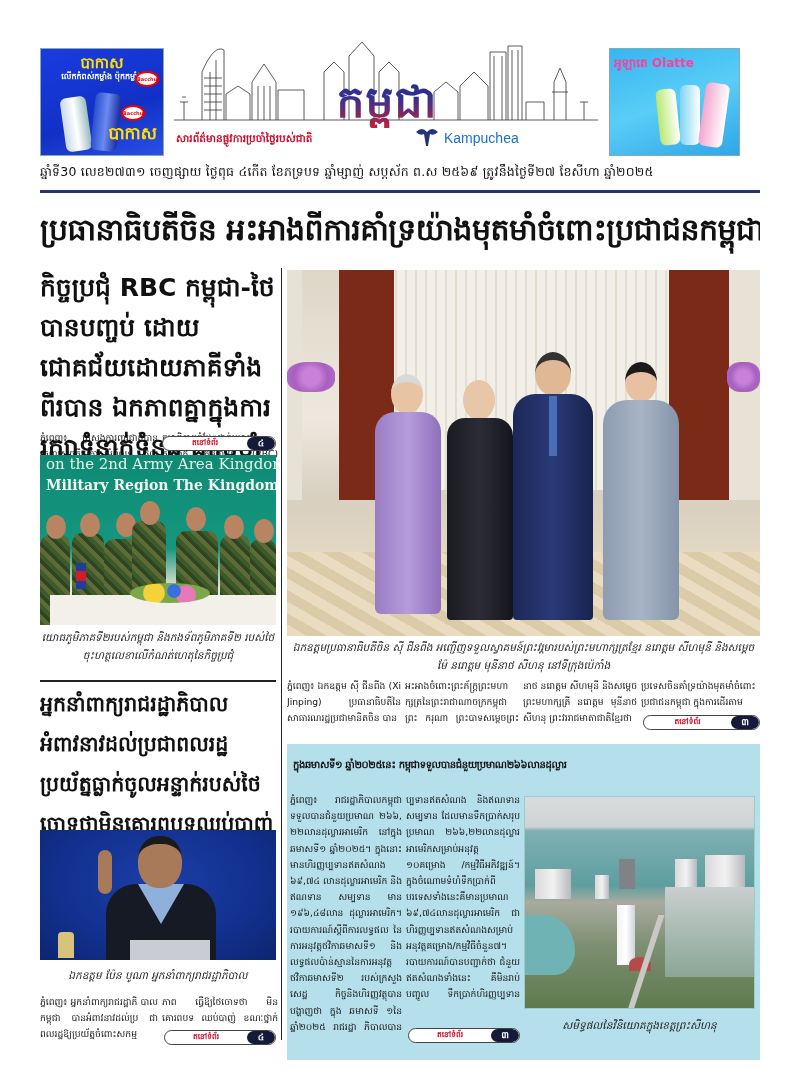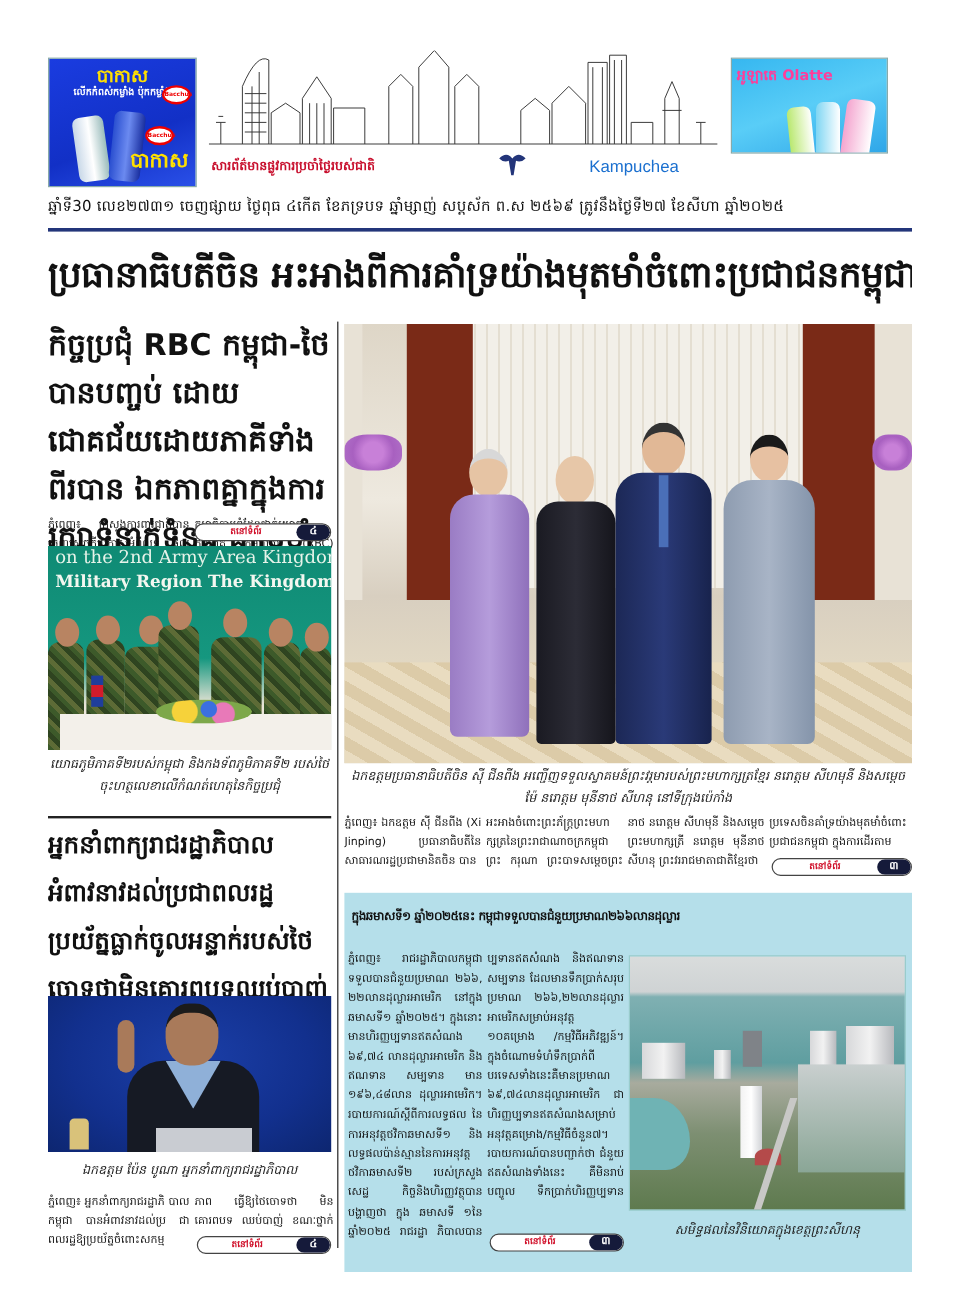--- a/index.html
+++ b/index.html
@@ -2,41 +2,41 @@
 <html><head>
 <meta charset="utf-8">
 <style>
   * { box-sizing: border-box; margin: 0; padding: 0; }
   html, body { width: 800px; height: 1076px; background: #ffffff; overflow: hidden; }
   body { position: relative; font-family: "DejaVu Sans", sans-serif; color: #111; }
 
   
   .ad { position: absolute; overflow: hidden; border: 1px solid #8aa; }
   .ad-left { left: 40px; top: 48px; width: 124px; height: 108px; background: linear-gradient(160deg,#1a3ce0 0%,#1230c6 60%,#2a50e8 100%); }
-  .ad-right { left: 609px; top: 48px; width: 131px; height: 80px; background: linear-gradient(160deg,#36b7f0 0%,#59cdf7 50%,#2fa6e8 100%); }
+  .ad-right { left: 609px; top: 48px; width: 131px; height: 108px; background: linear-gradient(160deg,#36b7f0 0%,#59cdf7 50%,#2fa6e8 100%); }
   .ad-title { position: absolute; font-weight: bold; color: #ffe000; text-align: center; width: 100%; }
   .ad-left .t1 { top: 4px; font-size: 15px; }
   .ad-left .t2 { top: 22px; font-size: 8px; color: #fff; }
   .ad-left .t3 { bottom: 8px; right: 6px; width: auto; font-size: 17px; }
   .can { position: absolute; border-radius: 6px; }
   .ad-left .can.c1 { left: 22px; top: 48px; width: 26px; height: 54px; background: linear-gradient(90deg,#c8d8e8,#ffffff,#9bb); transform: rotate(-8deg); }
   .ad-left .can.c2 { left: 52px; top: 44px; width: 26px; height: 58px; background: linear-gradient(90deg,#2a4fd0,#6b8af0,#1a2fa0); transform: rotate(6deg); }
   .badge-b { position: absolute; width: 24px; height: 16px; border-radius: 50%; background: #fff; border: 2px solid #e00; font-size: 5px; color: #e00; text-align: center; line-height: 12px; font-weight: bold; }
   .ad-right .t1 { top: 6px; left: 4px; width: auto; font-size: 12px; color: #ff3d9a; text-align: left; }
   .ad-right .can.c1 { left: 48px; top: 40px; width: 20px; height: 56px; background: linear-gradient(90deg,#b9e86f,#ffffff); transform: rotate(-6deg); }
   .ad-right .can.c2 { left: 70px; top: 36px; width: 20px; height: 60px; background: linear-gradient(90deg,#7fd6f3,#ffffff); }
   .ad-right .can.c3 { left: 92px; top: 34px; width: 24px; height: 64px; background: linear-gradient(90deg,#f4a5cf,#ffffff); transform: rotate(8deg); }
 
   .logo-wrap { position: absolute; left: 174px; top: 42px; width: 424px; height: 116px; }
   .skyline { position: absolute; left: 0; top: 0; width: 424px; height: 80px; }
   .logo-text { position: absolute; left: 138px; top: 34px; width: 150px; height: 52px; font-size: 44px; font-weight: bold; line-height: 52px; text-align: center; letter-spacing: 1px;
     background: linear-gradient(180deg,#1e2f86 0%,#3a2f90 45%,#c0223a 100%); -webkit-background-clip: text; background-clip: text; color: transparent; font-family: "DejaVu Serif", serif; }
   .tagline { position: absolute; left: 2px; top: 90px; font-size: 10.5px; color: #c8102e; font-weight: bold; white-space: nowrap; }
   .kamp-logo { position: absolute; left: 240px; top: 84px; width: 26px; height: 22px; }
-  .kamp-text { position: absolute; left: 270px; top: 88px; font-size: 14px; color: #1a6fcf; font-family: "Liberation Sans", sans-serif; margin-left: 47px; }
+  .kamp-text { position: absolute; left: 270px; top: 88px; font-size: 14px; color: #1a6fcf; font-family: "Liberation Sans", sans-serif; }
 
   .dateline { position: absolute; left: 40px; top: 164px; width: 720px; font-size: 12.5px; color: #111; white-space: nowrap; letter-spacing: 0.2px; }
   .rule { position: absolute; left: 40px; top: 190px; width: 720px; height: 3px; background: #23357a; }
 
   .main-headline { position: absolute; left: 40px; top: 197px; width: 720px; height: 66px; font-size: 30px; font-weight: bold; line-height: 66px; white-space: nowrap; overflow: hidden; letter-spacing: -0.5px; text-align: right; }
 
   
   .vdiv { position: absolute; left: 281px; top: 268px; width: 1px; height: 772px; background: #222; }
   .hdiv { position: absolute; left: 40px; top: 680px; width: 236px; height: 2px; background: #222; }
 
@@ -110,20 +110,21 @@
       <path d="M205 78 V30 L215 20 L225 30 V78"></path>
       <path d="M260 78 V50 L272 40 L284 50 V78"></path>
       <path d="M286 78 V44 L300 30 L314 44 V78"></path>
       <path d="M316 78 V10 H332 V78 M320 14 V78 M328 14 V78"></path>
       <path d="M334 78 V4 H348 V78 M338 8 V78 M344 8 V78"></path>
       <path d="M352 78 V60 H370 V78"></path>
       <path d="M380 78 V40 L386 26 L392 40 V78 M378 50 H394"></path>
       <path d="M410 78 V60 M406 60 H414"></path>
     </g>
   </svg>
+  <div class="logo-text">កម្ពុជា</div>
   <div class="tagline">សារព័ត៌មានផ្លូវការប្រចាំថ្ងៃរបស់ជាតិ</div>
   <svg class="kamp-logo" viewBox="0 0 26 22">
     <path d="M2 6 Q8 0 13 6 Q18 0 24 6 Q20 10 16 8 L14 20 L12 20 L10 8 Q6 10 2 6 Z" fill="#23357a"></path>
   </svg>
   <div class="kamp-text">Kampuchea</div>
 </div>
 
 <div class="ad ad-right">
   <div class="ad-title t1">អូឡាតេ Olatte</div>
   <div class="can c1"></div>

